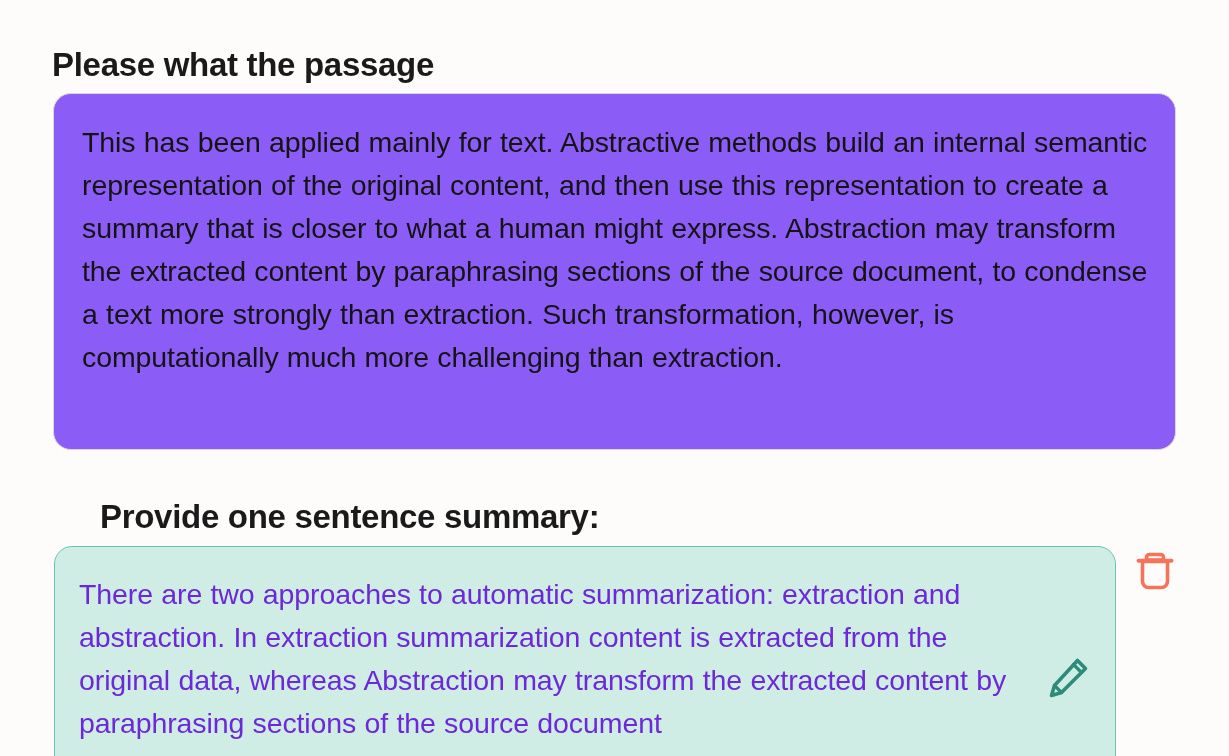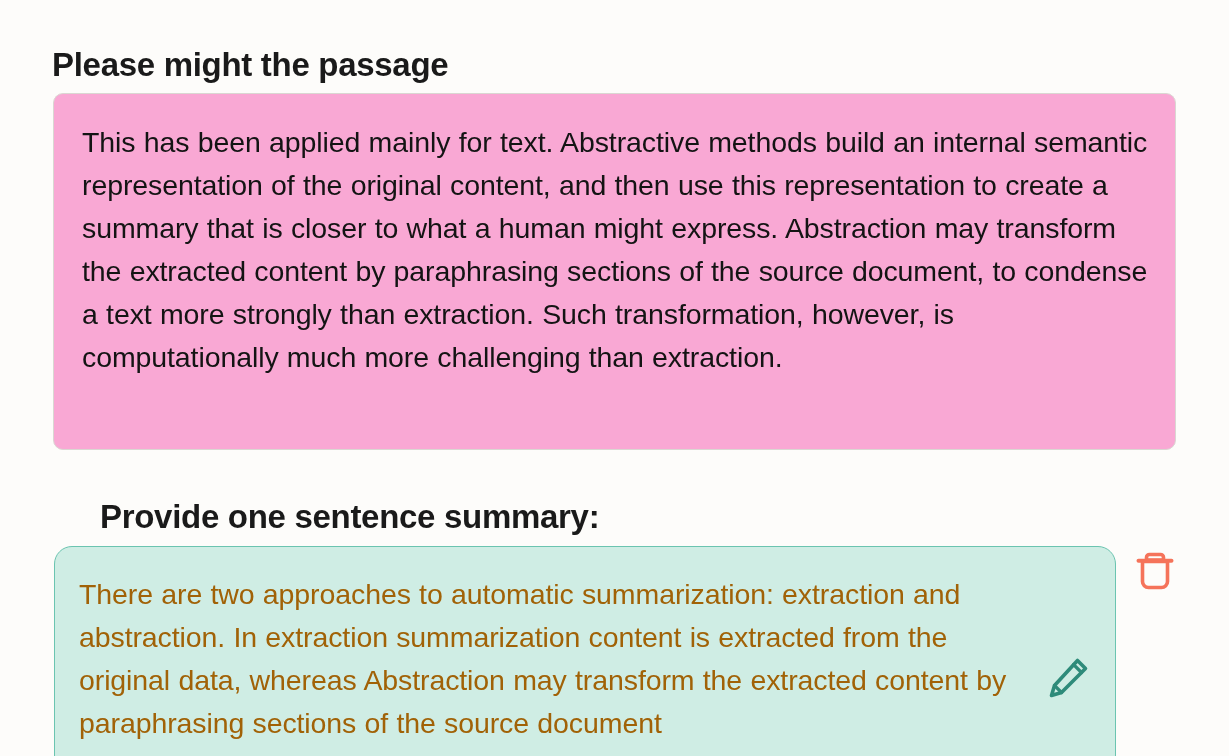--- a/index.html
+++ b/index.html
@@ -42,23 +42,23 @@
     margin-left: 48px;
   }
 
   
   .passage-card {
     position: absolute;
     left: 53px;
     top: 93px;
     width: 1123px;
     height: 357px;
-    background: #f9a8d4;
+    background: #8b5cf6;
     border: 1px solid #DAD7D2;
-    border-radius: 10px;
+    border-radius: 18px;
     box-sizing: border-box;
   }
   .passage-text {
     position: absolute;
     left: 28px;
     top: 27px;
     right: 26px;
     font-size: 28.5px;
     line-height: 43px;
     color: #141414;
@@ -79,21 +79,21 @@
     box-sizing: border-box;
     overflow: hidden;
   }
   .summary-text {
     position: absolute;
     left: 24px;
     top: 26px;
     width: 950px;
     font-size: 28.5px;
     line-height: 43px;
-    color: #a16207;
+    color: #6d28d9;
     letter-spacing: -0.1px;
     word-spacing: 0.5px;
   }
 
   
   .icon-btn {
     position: absolute;
     display: block;
     background: none;
     border: none;
@@ -112,21 +112,21 @@
     top: 654px;
     width: 46px;
     height: 48px;
   }
 </style>
 </head>
 <body>
 
 <div class="page">
 
-  <div class="section-heading" id="heading-passage">Please might the passage</div>
+  <div class="section-heading" id="heading-passage">Please what the passage</div>
 
   <div class="passage-card">
     <div class="passage-text">This has been applied mainly for text. Abstractive methods build an internal semantic representation of the original content, and then use this representation to create a summary that is closer to what a human might express. Abstraction may transform the extracted content by paraphrasing sections of the source document, to condense a text more strongly than extraction. Such transformation, however, is computationally much more challenging than extraction.</div>
   </div>
 
   <div class="section-heading" id="heading-summary">Provide one sentence summary:</div>
 
   <div class="summary-card">
     <div class="summary-text">There are two approaches to automatic summarization: extraction and abstraction. In extraction summarization content is extracted from the original data, whereas Abstraction may transform the extracted content by paraphrasing sections of the source document</div>
   </div>

